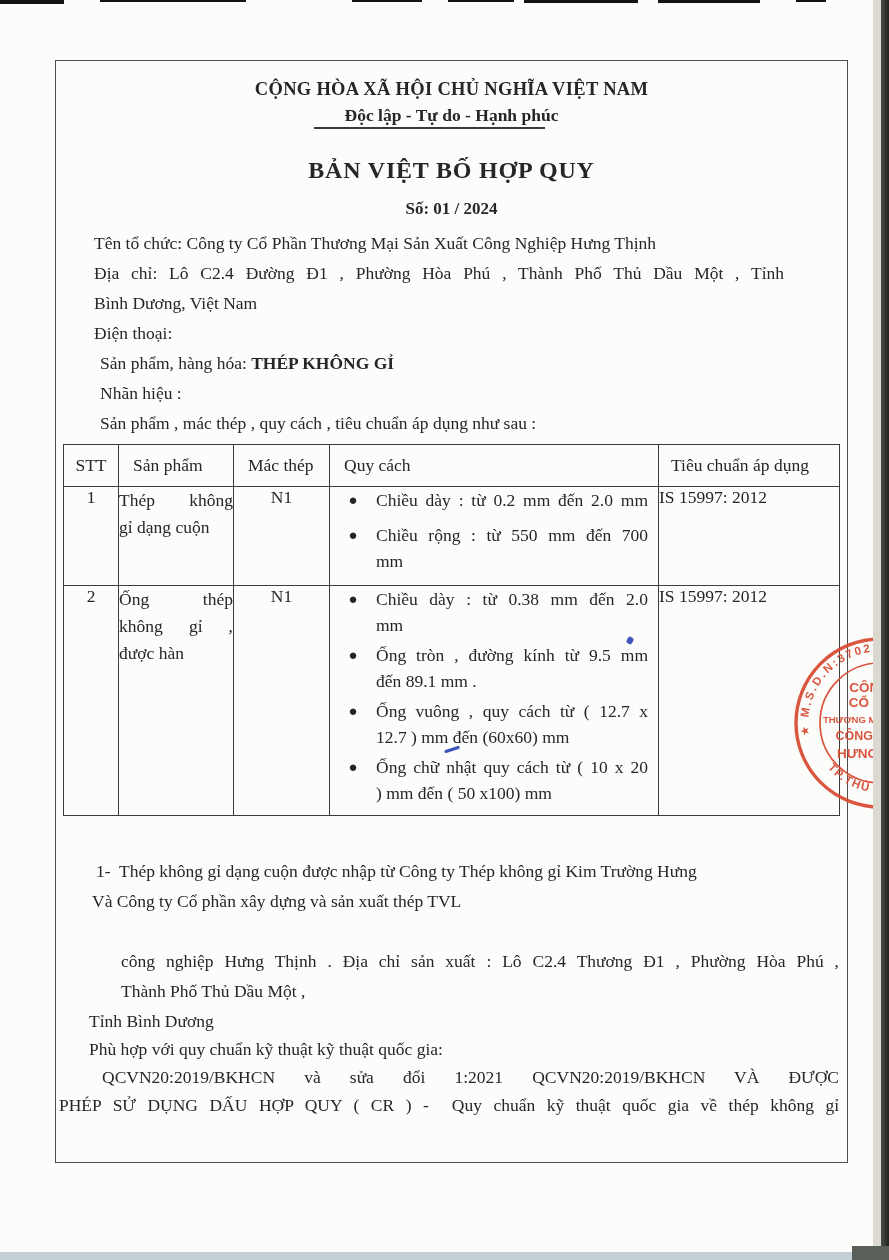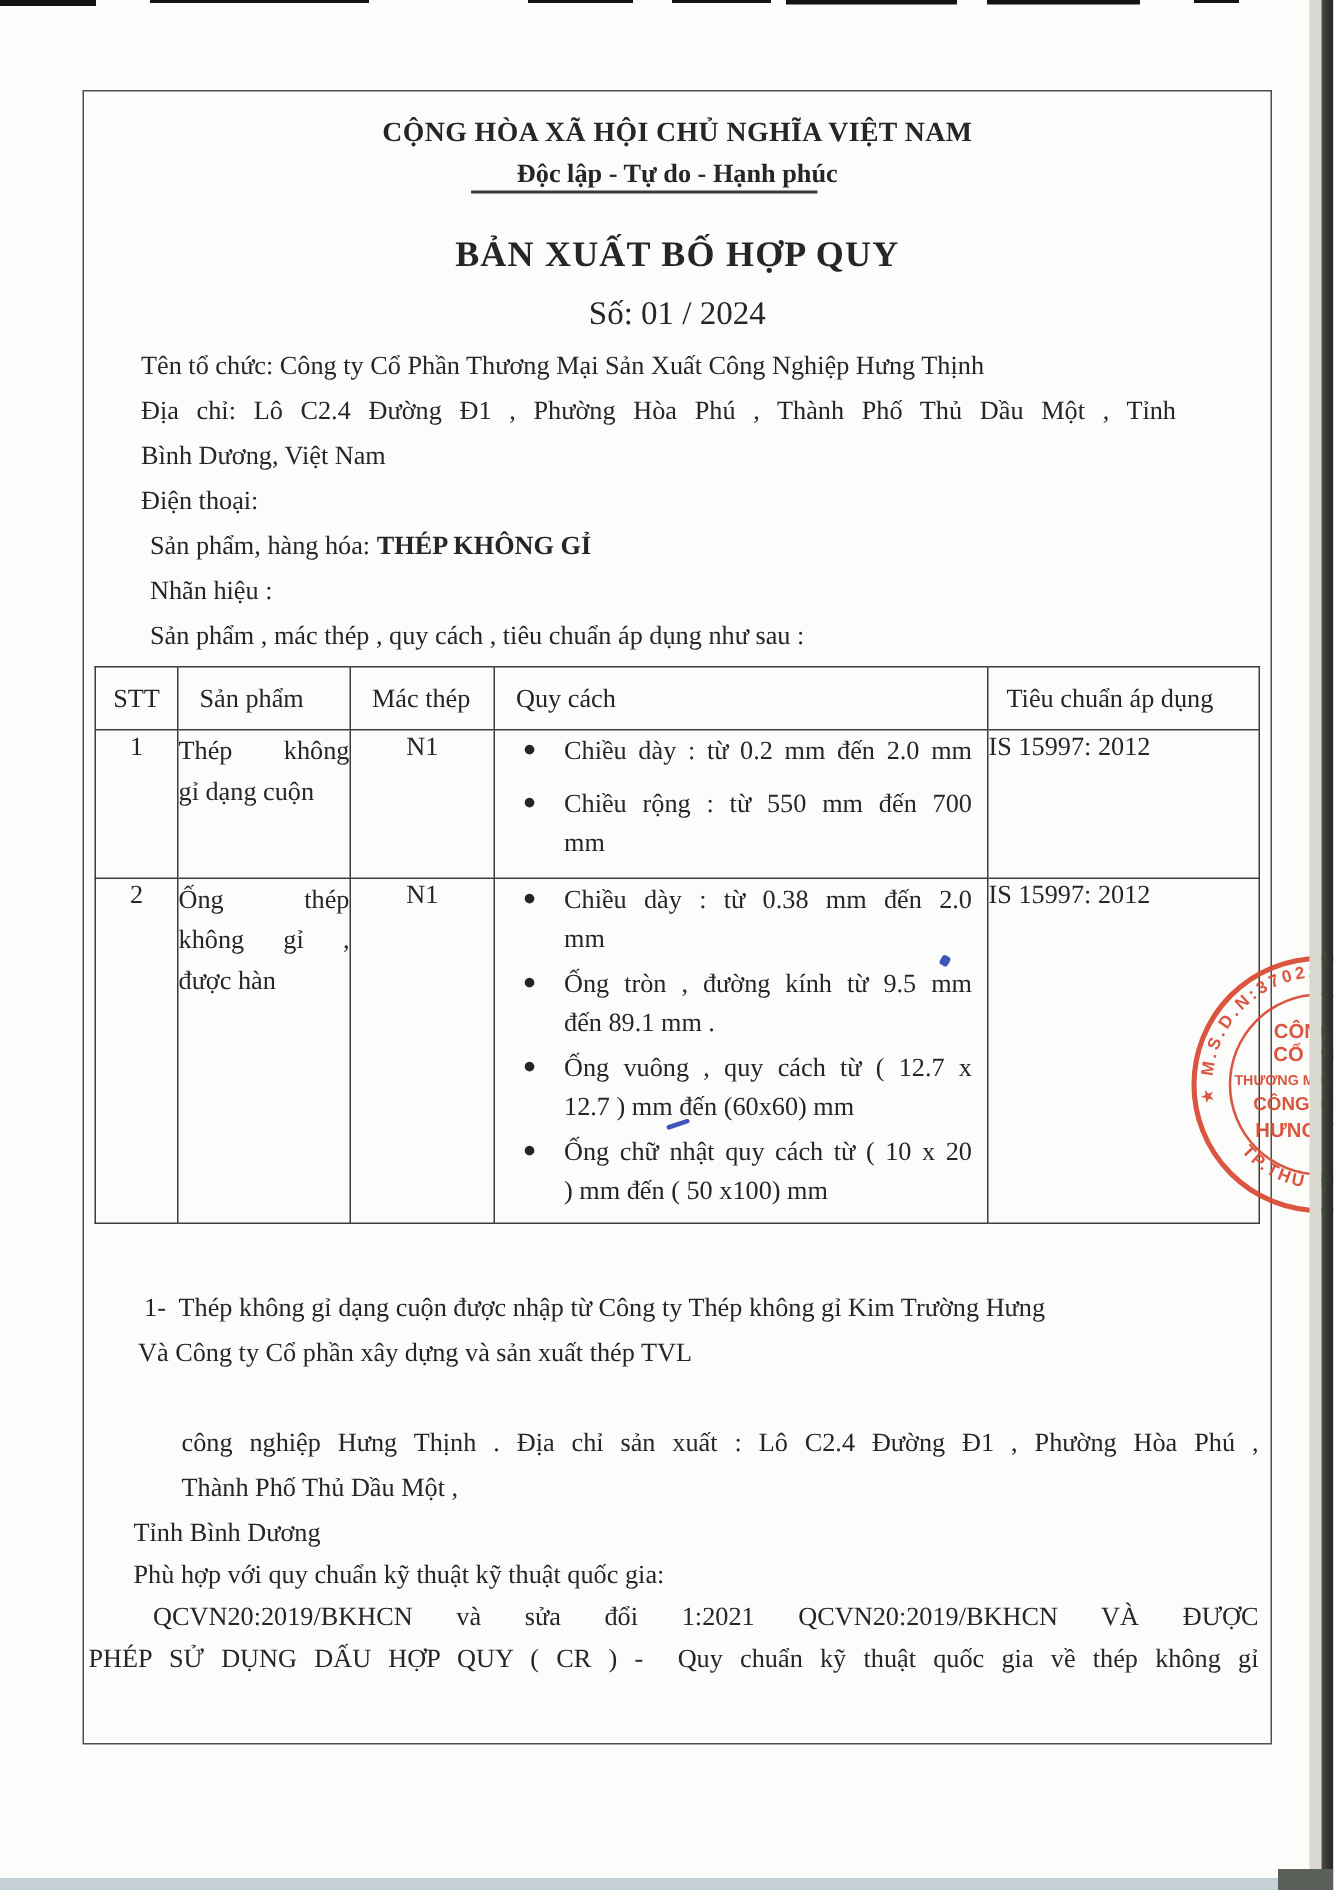--- a/index.html
+++ b/index.html
@@ -16,21 +16,21 @@
   .frame{position:absolute;left:55px;top:60px;width:791px;height:1101px;
          border:1.6px solid #4e4e4e;background:transparent;z-index:2;}
   .ln{position:absolute;font-size:17.5px;line-height:28px;white-space:pre-wrap;text-align:center;}
   .ctr{left:0;right:0;text-align:center;}
   .b{font-weight:bold;}
   .jl{text-align:justify;text-align-last:justify;}
   .motto-underline{position:absolute;left:258px;top:66px;width:231px;height:2px;background:#3a3a3a;}
   .nat1{top:14px;font-size:18.5px;letter-spacing:.3px;}
   .nat2{top:40px;font-size:17.5px;}
   .title{top:95px;font-size:24px;letter-spacing:.8px;}
-  .num{top:134px;font-size:22px;}
+  .num{top:134px;font-size:17px;font-weight:bold;}
   
   table.spec-table{position:absolute;left:7px;top:383px;width:776px;border-collapse:collapse;
                    table-layout:fixed;font-size:17.5px;}
   .spec-table th,.spec-table td{border:1.7px solid #3d3d3d;vertical-align:top;font-weight:normal;
                                 padding:0;overflow:hidden;}
   .spec-table th{height:41px;vertical-align:middle;text-align:left;}
   .th-stt{text-align:center !important;}
   .cell-stt{text-align:center;padding-top:11px;}
   .cell-mac{text-align:center;padding-top:11px;margin-top:12px;}
   .cell-sp{padding:11px 13px 0 14px;line-height:27px;margin-left:31px;}
@@ -57,21 +57,21 @@
   <div class="artifact" style="left:524px;top:0;width:114px;height:2.5px;"></div>
   <div class="artifact" style="left:658px;top:0;width:102px;height:3px;"></div>
   <div class="artifact" style="left:796px;top:0;width:30px;height:2px;"></div>
 
   <div class="frame">
 
     <div class="ln ctr nat2 b">Độc lập - Tự do - Hạnh phúc</div>
     <div class="ln ctr nat1 b">CỘNG HÒA XÃ HỘI CHỦ NGHĨA VIỆT NAM</div>
     <div class="motto-underline"></div>
 
-    <div class="ln ctr title b">BẢN XUẤT BỐ HỢP QUY</div>
+    <div class="ln ctr title b">BẢN VIỆT BỐ HỢP QUY</div>
     <div class="ln ctr num">Số: 01 / 2024</div>
 
     <div class="ln" style="left:38px;top:168px;">Tên tổ chức: Công ty Cổ Phần Thương Mại Sản Xuất Công Nghiệp Hưng Thịnh</div>
     <div class="ln jl" style="left:38px;top:198px;width:690px;">Địa chỉ: Lô C2.4 Đường Đ1 , Phường Hòa Phú , Thành Phố Thủ Dầu Một , Tỉnh</div>
     <div class="ln" style="left:38px;top:228px;">Bình Dương, Việt Nam</div>
     <div class="ln" style="left:38px;top:258px;">Điện thoại:</div>
 
     <div class="ln" style="left:44px;top:288px;"><span>Sản phẩm, hàng hóa: </span><span class="b">THÉP KHÔNG GỈ</span></div>
     <div class="ln" style="left:44px;top:318px;">Nhãn hiệu :</div>
     <div class="ln" style="left:44px;top:348px;">Sản phẩm , mác thép , quy cách , tiêu chuẩn áp dụng như sau :</div>
@@ -154,21 +154,21 @@
             </div>
           </div>
         </td>
         <td class="cell-tc">IS 15997: 2012</td>
       </tr>
     </tbody>
       </table>
 
     <div class="ln" style="left:40px;top:796px;">1-  Thép không gỉ dạng cuộn được nhập từ Công ty Thép không gỉ Kim Trường Hưng</div>
     <div class="ln" style="left:36px;top:826px;">Và Công ty Cổ phần xây dựng và sản xuất thép TVL</div>
-    <div class="ln jl" style="left:65px;top:886px;width:718px;">công nghiệp Hưng Thịnh . Địa chỉ sản xuất : Lô C2.4 Đường Đ1 , Phường Hòa Phú ,</div>
+    <div class="ln jl" style="left:65px;top:886px;width:718px;">công nghiệp Hưng Thịnh . Địa chỉ sản xuất : Lô C2.4 Thương Đ1 , Phường Hòa Phú ,</div>
     <div class="ln" style="left:65px;top:916px;">Thành Phố Thủ Dầu Một ,</div>
     <div class="ln" style="left:33px;top:946px;">Tỉnh Bình Dương</div>
     <div class="ln" style="left:33px;top:974px;">Phù hợp với quy chuẩn kỹ thuật kỹ thuật quốc gia:</div>
     <div class="ln jl" style="left:46px;top:1002px;width:737px;">QCVN20:2019/BKHCN và sửa đổi 1:2021 QCVN20:2019/BKHCN VÀ ĐƯỢC</div>
     <div class="ln jl" style="left:3px;top:1030px;width:780px;">PHÉP SỬ DỤNG DẤU HỢP QUY ( CR ) -  Quy chuẩn kỹ thuật quốc gia về thép không gỉ</div>
   </div>
 
   <div class="ink" style="left:627px;top:637px;width:6px;height:7px;transform:rotate(30deg);"></div>
   <div class="ink" style="left:444px;top:748px;width:16px;height:2.5px;transform:rotate(-18deg);"></div>
 

